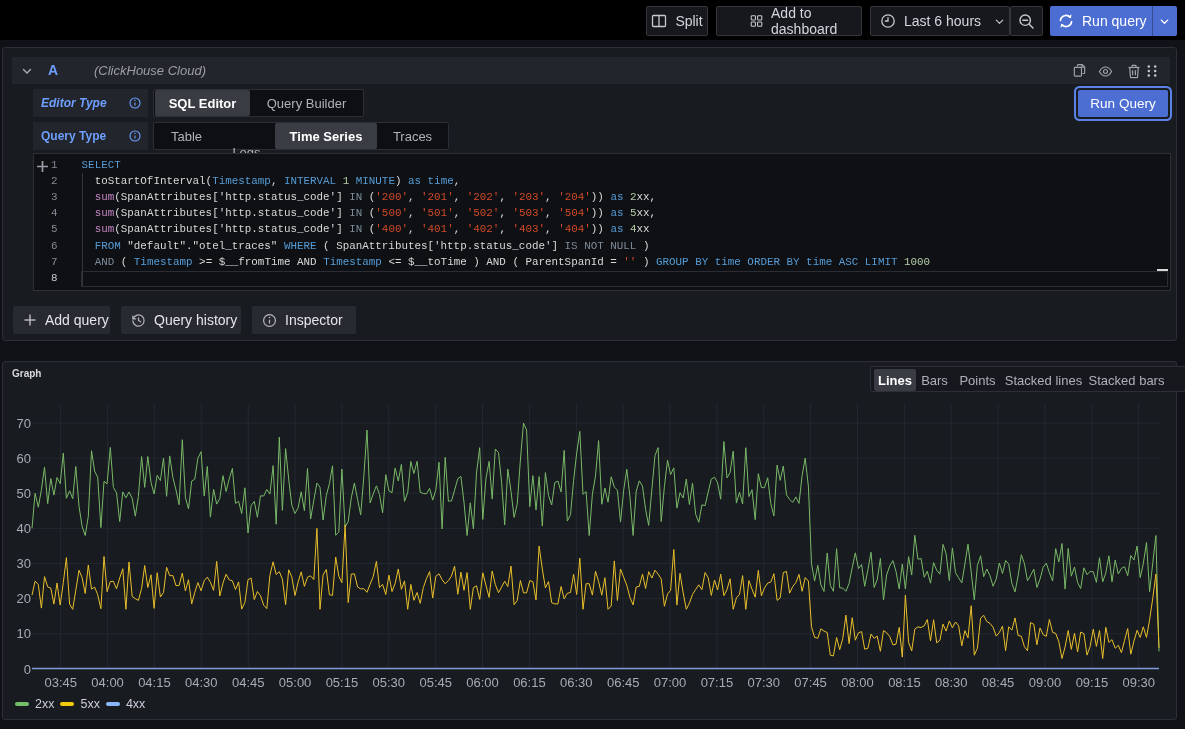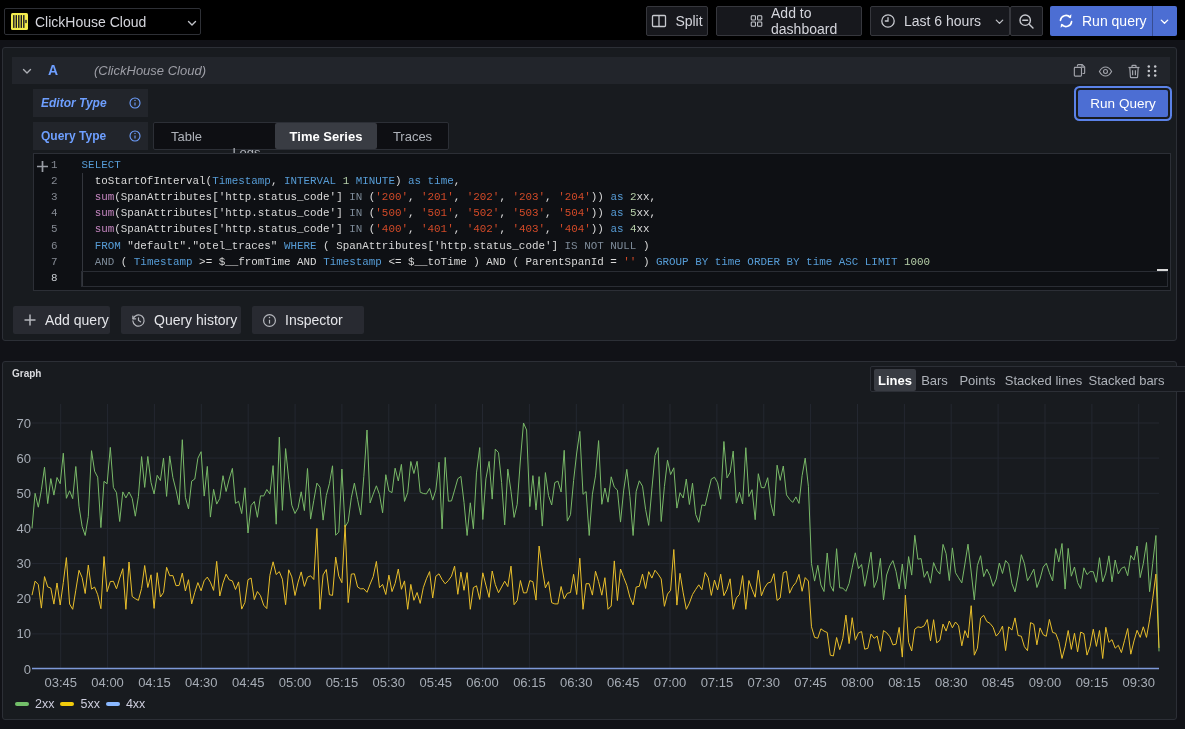--- a/index.html
+++ b/index.html
@@ -16,35 +16,20 @@
 .rgroup { position:absolute; height:28px; background:#0e0f13; border:1px solid #2c2f36; border-radius:2px; }
 .ropt { position:absolute; top:0px; height:26px; display:flex; align-items:center; justify-content:center; color:#aeb2b9; font-size:13px; font-weight:500; }
 .ropt.sel { background:#393c43; border-radius:2px; color:#fff; font-weight:700; }
 .sbtn { position:absolute; height:28px; background:#282a31; border-radius:2px; display:flex; align-items:center; color:#e4e5e9; font-size:14px; font-weight:500; }
 .ic { flex:none; }
 </style>
 </head>
 <body>
 
 <div class="topbar">
-  <div class="dsp">
-    <svg class="ic" width="17" height="17" viewBox="0 0 17 17" style="margin-left:6px">
-      <rect x="0" y="0" width="17" height="17" rx="1.5" fill="#f3ec4d"></rect>
-      <rect x="2.1" y="2.1" width="1.4" height="12.8" fill="#1b1b24"></rect>
-      <rect x="4.6" y="2.1" width="1.4" height="12.8" fill="#1b1b24"></rect>
-      <rect x="7.1" y="2.1" width="1.4" height="12.8" fill="#1b1b24"></rect>
-      <rect x="9.6" y="2.1" width="1.4" height="12.8" fill="#1b1b24"></rect>
-      <rect x="12.1" y="2.1" width="1.4" height="12.8" fill="#1b1b24"></rect>
-      <rect x="14.3" y="6.9" width="1.4" height="3.2" fill="#1b1b24"></rect>
-    </svg>
-    <span class="txt">ClickHouse Cloud</span>
-    <svg class="ic" width="12" height="12" viewBox="0 0 12 12" style="position:absolute;left:181px;top:8px">
-        <path d="M2.5 4.5 L6 8 L9.5 4.5" stroke="#c0c2c8" stroke-width="1.4" fill="none" stroke-linecap="round" stroke-linejoin="round"></path>
-      </svg>
-  </div>
 
   <div class="tbtn" style="left:646px;width:62px;">
     <svg width="16" height="16" viewBox="0 0 16 16">
         <rect x="1.5" y="2.5" width="13" height="11" rx="1" fill="none" stroke="#c7c9cf" stroke-width="1.3"></rect>
         <line x1="8" y1="2.5" x2="8" y2="13.5" stroke="#c7c9cf" stroke-width="1.3"></line>
       </svg>
     <span>Split</span>
   </div>
 
   <div class="tbtn" style="left:716px;width:146px;padding-left:33px;">
@@ -135,20 +120,24 @@
   </div>
 
   <div class="lblbox" style="left:30px;top:41px;font-style:italic;">
     <span>Editor Type</span>
     <svg width="12" height="12" viewBox="0 0 12 12" fill="none" stroke="#6e9fff" stroke-width="1.1" style="position:absolute;right:7px;">
         <circle cx="6" cy="6" r="5"></circle>
         <line x1="6" y1="5.4" x2="6" y2="8.6"></line>
         <circle cx="6" cy="3.4" r="0.7" fill="#6e9fff" stroke="none"></circle>
       </svg>
   </div>
+  <div class="rgroup" style="left:150px;top:41px;width:211px;">
+    <div class="ropt sel" style="left:1px;width:95px;">SQL Editor</div>
+    <div class="ropt" style="left:96px;width:113px;">Query Builder</div>
+  </div>
 
   <div style="position:absolute;left:1075px;top:42px;width:90px;height:27px;background:#4c6ed3;border-radius:2px;display:flex;align-items:center;justify-content:center;color:#fff;font-size:13.5px;font-weight:500;box-shadow:0 0 0 2px #181b1f, 0 0 0 4px #5b82e8;">Run Query</div>
 
   <div class="lblbox" style="left:30px;top:74px;">
     <span>Query Type</span>
     <svg width="12" height="12" viewBox="0 0 12 12" fill="none" stroke="#6e9fff" stroke-width="1.1" style="position:absolute;right:7px;">
         <circle cx="6" cy="6" r="5"></circle>
         <line x1="6" y1="5.4" x2="6" y2="8.6"></line>
         <circle cx="6" cy="3.4" r="0.7" fill="#6e9fff" stroke="none"></circle>
       </svg>
@@ -211,21 +200,21 @@
     <span style="margin-left:8px">Add query</span>
   </div>
   <div class="sbtn" style="left:118px;top:258px;width:120px;">
     <svg width="15" height="15" viewBox="0 0 16 16" fill="none" stroke="#b5b7bd" stroke-width="1.3" style="margin-left:10px">
         <path d="M2.3 6.1 A6 6 0 1 1 2 8.5" stroke-linecap="round"></path>
         <path d="M2 3.2 v3 h3" stroke-linecap="round" stroke-linejoin="round"></path>
         <path d="M8 5.2 V8 l2.2 1.4" stroke-linecap="round"></path>
       </svg>
     <span style="margin-left:8px">Query history</span>
   </div>
-  <div class="sbtn" style="left:249px;top:258px;width:112px;">
+  <div class="sbtn" style="left:249px;top:258px;width:104px;">
     <svg width="15" height="15" viewBox="0 0 16 16" fill="none" stroke="#b5b7bd" stroke-width="1.3" style="margin-left:10px">
         <circle cx="8" cy="8" r="6.3"></circle>
         <line x1="8" y1="7.2" x2="8" y2="11.3"></line>
         <circle cx="8" cy="4.8" r="0.8" fill="#b5b7bd" stroke="none"></circle>
       </svg>
     <span style="margin-left:8px">Inspector</span>
   </div>
 </div>
 
 <div class="panel" style="left:2px;top:361px;width:1175px;height:359px;">

